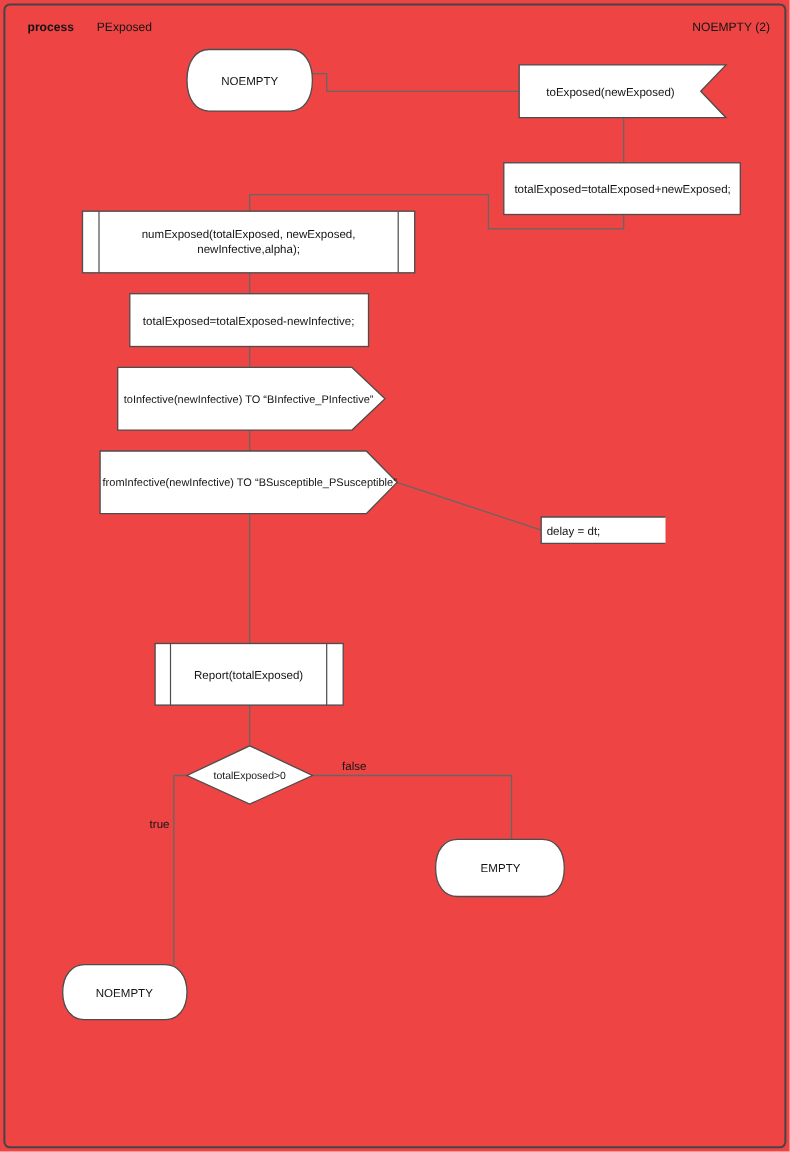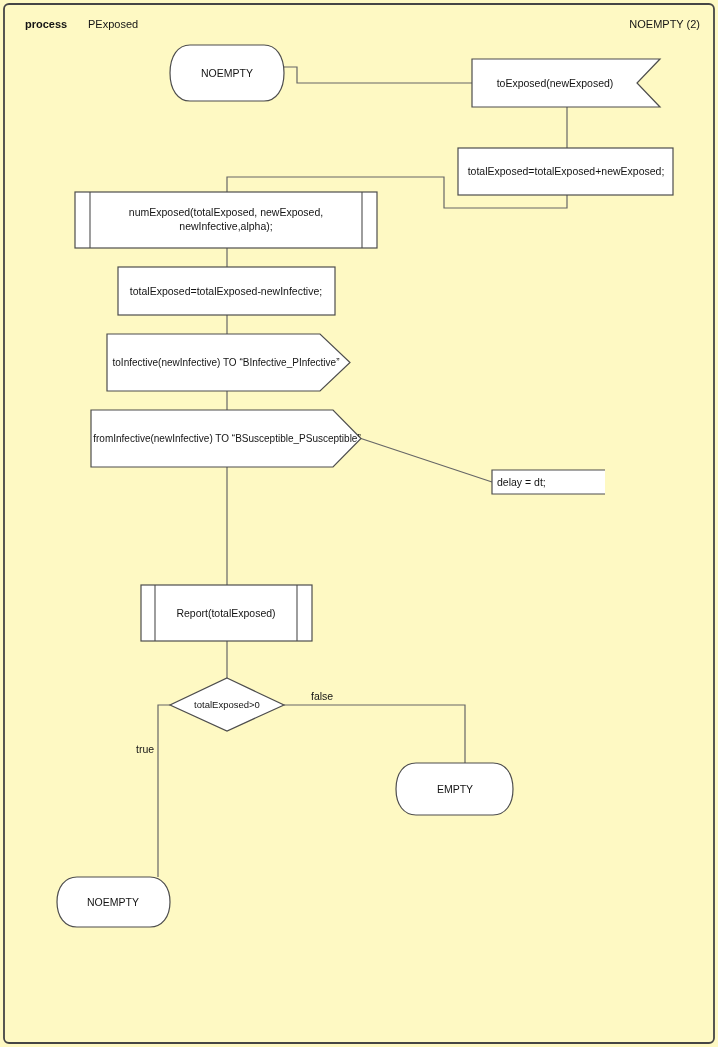--- a/index.html
+++ b/index.html
@@ -5,21 +5,21 @@
   html, body {
     margin: 0;
     padding: 0;
     background: #ffffff;
     font-family: "Liberation Sans", sans-serif;
   }
   .page {
     position: relative;
     width: 718px;
     height: 1047px;
-    background: #fef9c3;
+    background: #ef4444;
     overflow: hidden;
   }
   svg { display: block; }
   .shape {
     fill: #ffffff;
     stroke: #4d4d4d;
     stroke-width: 1.2;
   }
   .conn {
     fill: none;

